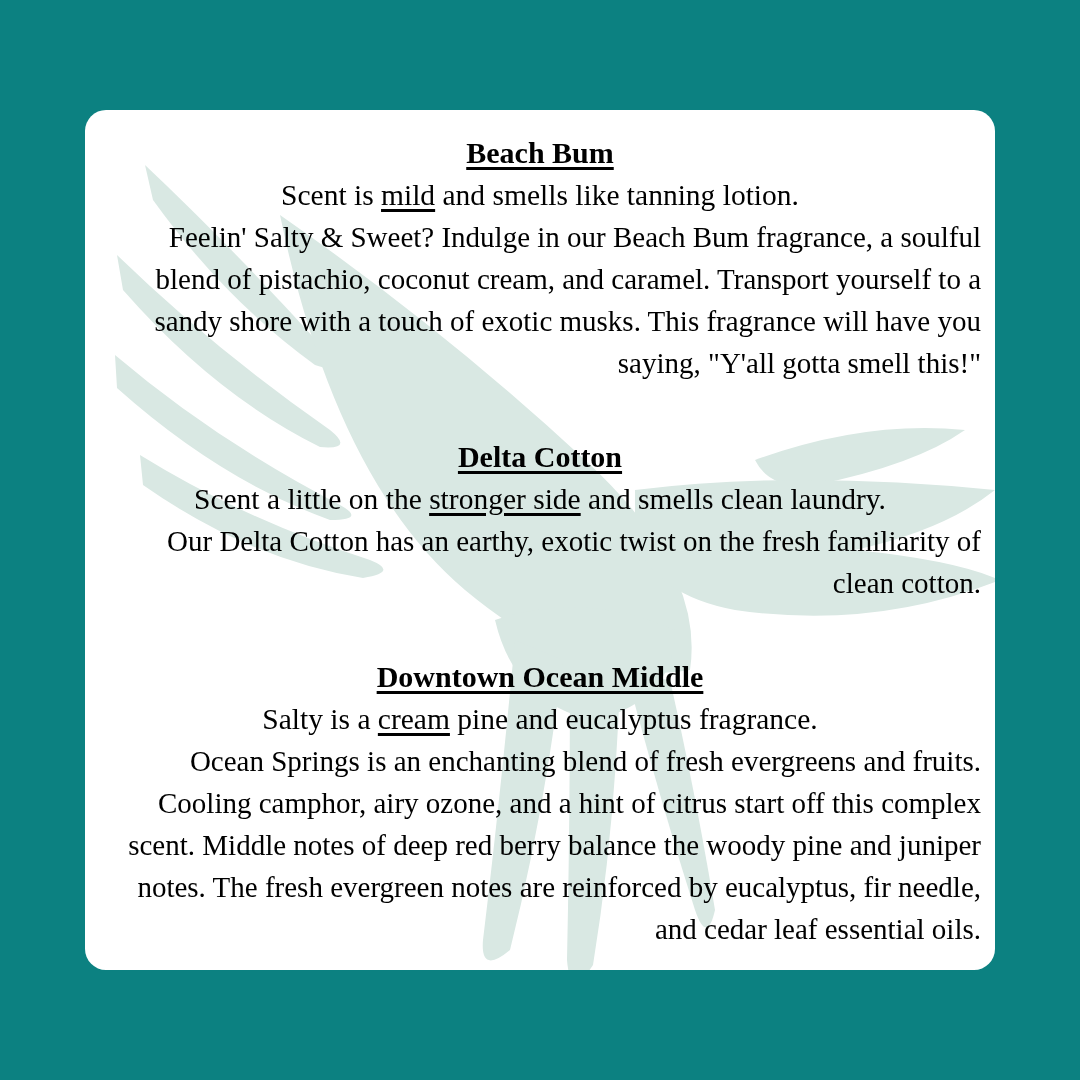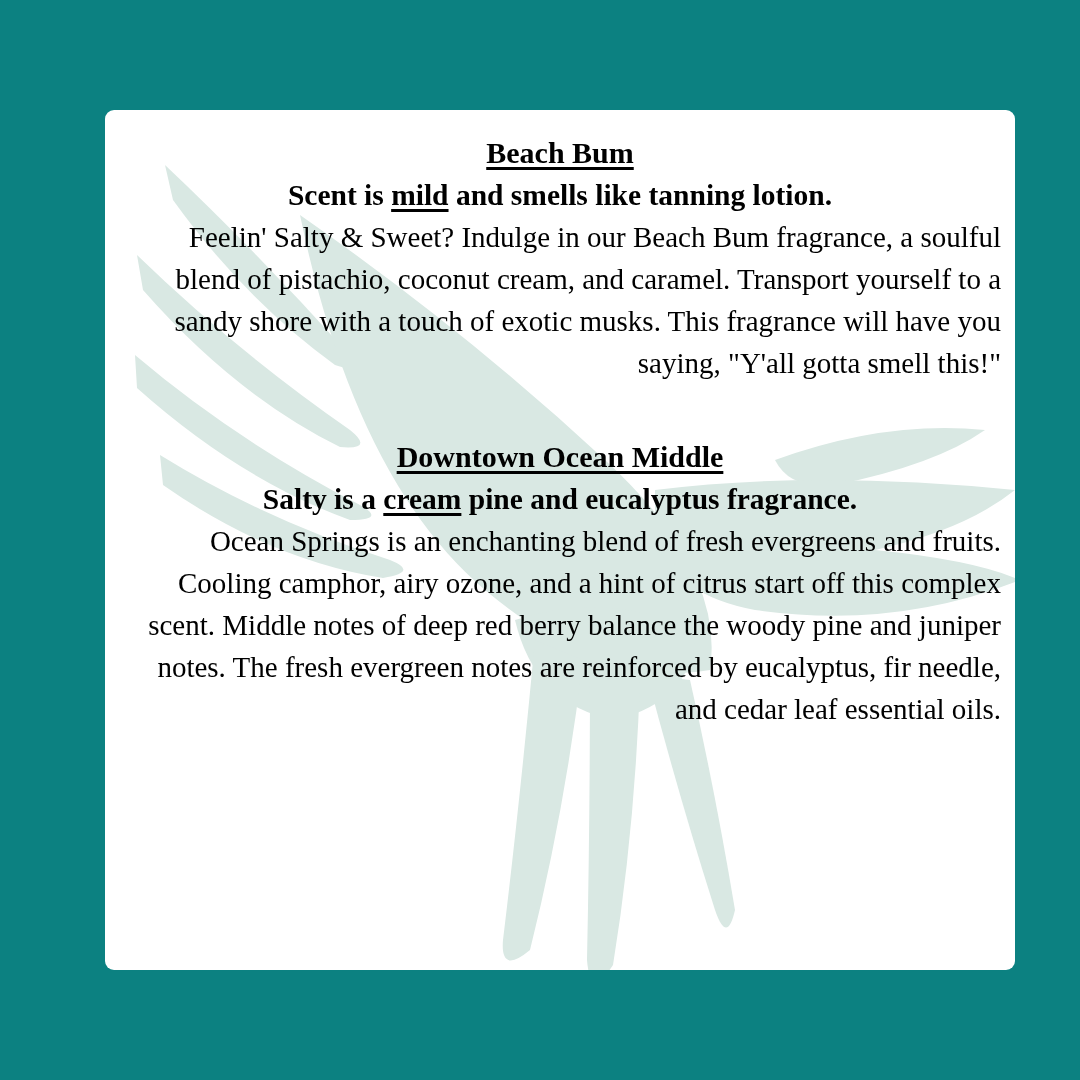--- a/index.html
+++ b/index.html
@@ -18,23 +18,22 @@
     height: 1080px;
     background: #0c8181;
   }
   .card {
     position: absolute;
     left: 85px;
     top: 110px;
     width: 910px;
     height: 860px;
     background: #ffffff;
-    border-radius: 9px;
+    border-radius: 21px;
     overflow: hidden;
-    margin-left: 20px;
   }
   .watermark {
     position: absolute;
     left: 30px;
     top: 50px;
     width: 880px;
     height: 860px;
     pointer-events: none;
   }
   .content {
@@ -59,21 +58,21 @@
     line-height: 42px;
   }
   .section-title u,
   .strength u {
     text-decoration: underline;
     text-decoration-thickness: 2.5px;
     text-underline-offset: 4px;
   }
   .strength {
     margin: 0;
-    font-weight: bold;
+    font-weight: normal;
     font-size: 29.5px;
   }
   .description {
     margin: 0;
     text-align: right;
   }
 </style>
 </head>
 <body>
 
@@ -103,20 +102,25 @@
     </svg>
 
     <div class="content">
 
       <div class="section">
         <h2 class="section-title"><u>Beach Bum</u></h2>
         <p class="strength"><span>Scent is </span><u>mild</u><span> and smells like tanning lotion.</span></p>
         <p class="description">Feelin' Salty &amp; Sweet? Indulge in our Beach Bum fragrance, a soulful blend of pistachio, coconut cream, and caramel. Transport yourself to a sandy shore with a touch of exotic musks. This fragrance will have you saying, "Y'all gotta smell this!"</p>
       </div>
 
+      <div class="section">
+        <h2 class="section-title"><u>Delta Cotton</u></h2>
+        <p class="strength"><span>Scent a little on the </span><u>stronger side</u><span> and smells clean laundry.</span></p>
+        <p class="description">Our Delta Cotton has an earthy, exotic twist on the fresh familiarity of clean cotton.</p>
+      </div>
 
       <div class="section">
         <h2 class="section-title"><u>Downtown Ocean Middle</u></h2>
         <p class="strength"><span>Salty is a </span><u>cream</u><span> pine and eucalyptus fragrance.</span></p>
         <p class="description">Ocean Springs is an enchanting blend of fresh evergreens and fruits. Cooling camphor, airy ozone, and a hint of citrus start off this complex scent. Middle notes of deep red berry balance the woody pine and juniper notes. The fresh evergreen notes are reinforced by eucalyptus, fir needle, and cedar leaf essential oils.</p>
       </div>
 
     </div>
   </div>
 </div>

